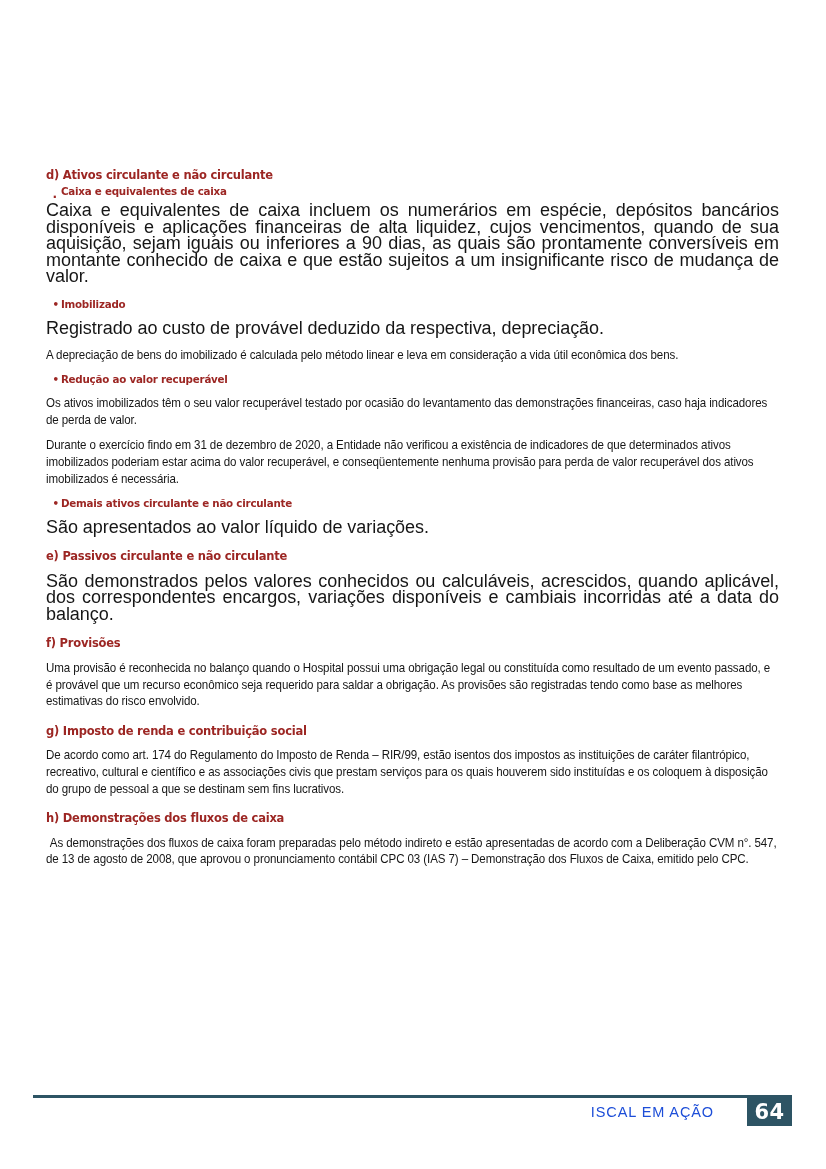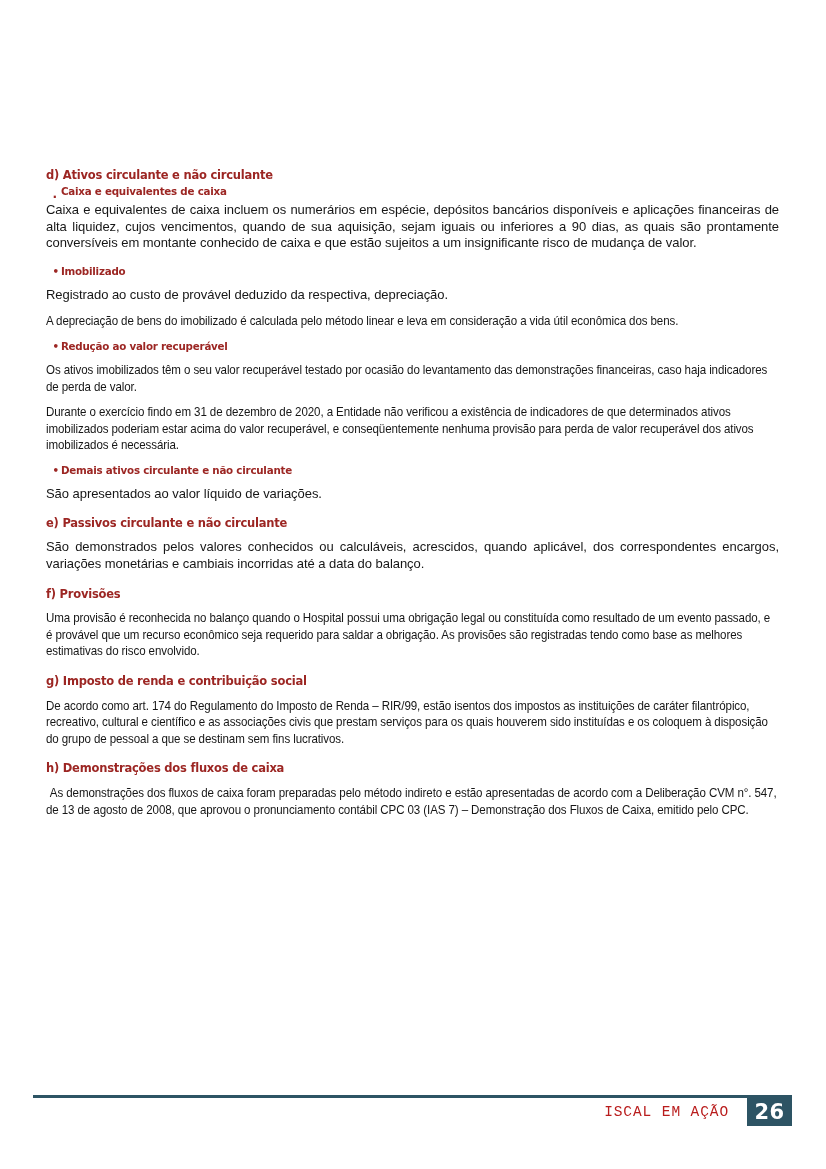--- a/index.html
+++ b/index.html
@@ -66,21 +66,21 @@
   }
   .h-sub.first-bullet .bullet {
     position: relative;
     top: 3px;
     font-size: 13px;
   }
 
   
   .para {
     font-family: "Liberation Sans", sans-serif;
-    font-size: 13px;
+    font-size: 18px;
     line-height: 16.6px;
     color: #161616;
     margin: 0;
     text-align: justify;
     letter-spacing: -0.05px;
   }
   .para.cond {
     font-size: 12.1px;
     transform: scaleX(0.955);
     transform-origin: left top;
@@ -108,25 +108,25 @@
     position: absolute;
     left: 560px;
     top: 1098px;
     width: 232px;
     height: 28px;
     display: flex;
     align-items: center;
     justify-content: flex-end;
   }
   .footer-label {
-    font-family: Liberation Mono, monospace;
+    font-family: Liberation Sans, sans-serif;
     font-size: 14.5px;
-    color: #b91c1c;
+    color: #1d4ed8;
     letter-spacing: 0.9px;
-    margin-right: 18px;
+    margin-right: 33px;
     white-space: nowrap;
   }
   .page-number-box {
     background: #2d5464;
     color: #ffffff;
     font-family: "DejaVu Sans", sans-serif;
     font-weight: bold;
     font-size: 21px;
     width: 45px;
     height: 28px;
@@ -171,21 +171,21 @@
     <div class="sp-10"></div>
     <h3 class="h-sub"><span class="bullet">•</span><span>Demais ativos circulante e não circulante</span></h3>
 
     <div class="sp-9"></div>
     <p class="para nojust">São apresentados ao valor líquido de variações.</p>
 
     <div class="sp-13"></div>
     <h2 class="h-section">e) Passivos circulante e não circulante</h2>
 
     <div class="sp-9"></div>
-    <p class="para">São demonstrados pelos valores conhecidos ou calculáveis, acrescidos, quando aplicável, dos correspondentes encargos, variações monetárias e cambiais incorridas até a data do balanço.</p>
+    <p class="para">São demonstrados pelos valores conhecidos ou calculáveis, acrescidos, quando aplicável, dos correspondentes encargos, variações disponíveis e cambiais incorridas até a data do balanço.</p>
 
     <div class="sp-14"></div>
     <h2 class="h-section">f) Provisões</h2>
 
     <div class="sp-9"></div>
     <p class="para cond nojust">Uma provisão é reconhecida no balanço quando o Hospital possui uma obrigação legal ou constituída como resultado de um evento passado, e é provável que um recurso econômico seja requerido para saldar a obrigação. As provisões são registradas tendo como base as melhores estimativas do risco envolvido.</p>
 
     <div class="sp-14"></div>
     <h2 class="h-section">g) Imposto de renda e contribuição social</h2>
 
@@ -196,16 +196,16 @@
     <h2 class="h-section">h) Demonstrações dos fluxos de caixa</h2>
 
     <div class="sp-9"></div>
     <p class="para cond nojust indent1">As demonstrações dos fluxos de caixa foram preparadas pelo método indireto e estão apresentadas de acordo com a Deliberação CVM n°. 547, de 13 de agosto de 2008, que aprovou o pronunciamento contábil CPC 03 (IAS 7) – Demonstração dos Fluxos de Caixa, emitido pelo CPC.</p>
 
   </div>
 
   <div class="footer-rule"></div>
   <div class="footer-bar">
     <span class="footer-label">ISCAL EM AÇÃO</span>
-    <span class="page-number-box">26</span>
+    <span class="page-number-box">64</span>
   </div>
 
 </div>
 
 </body></html>

